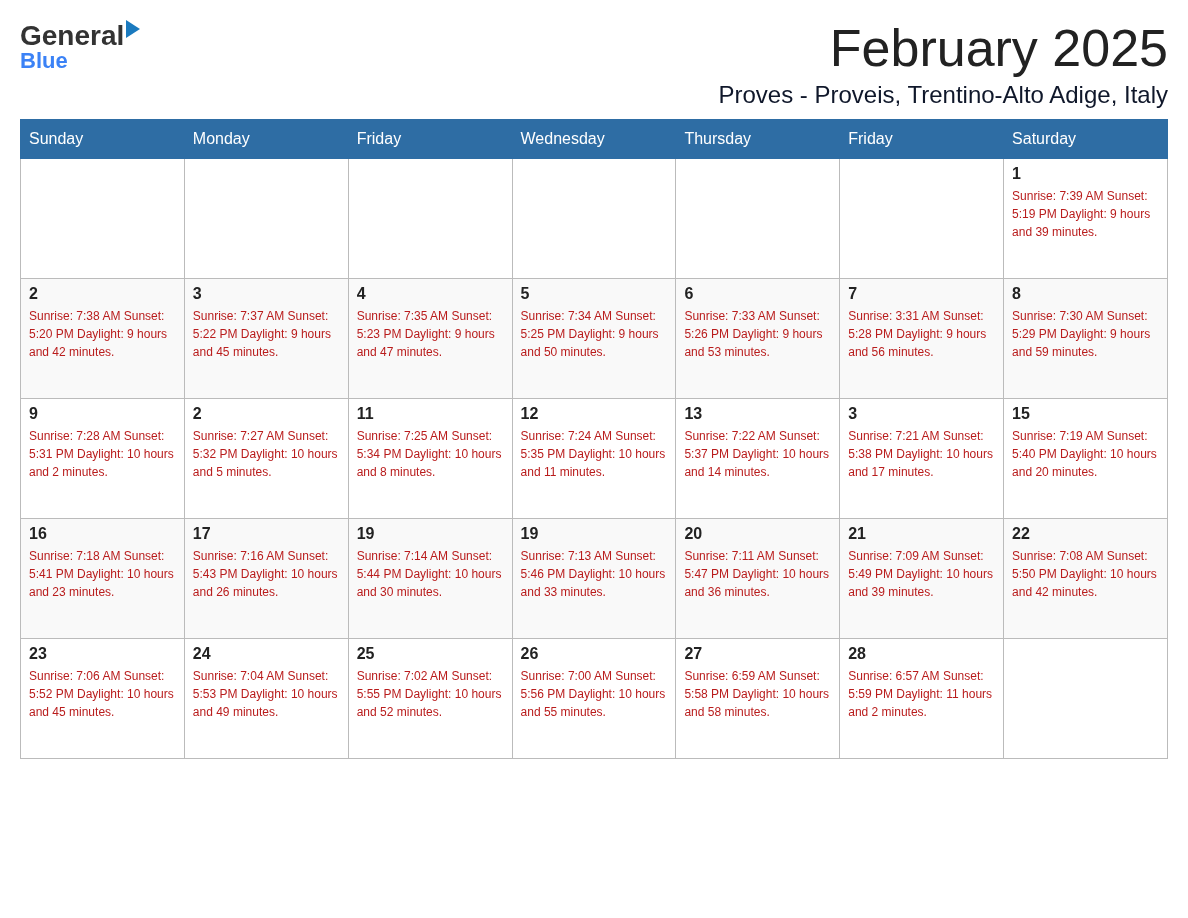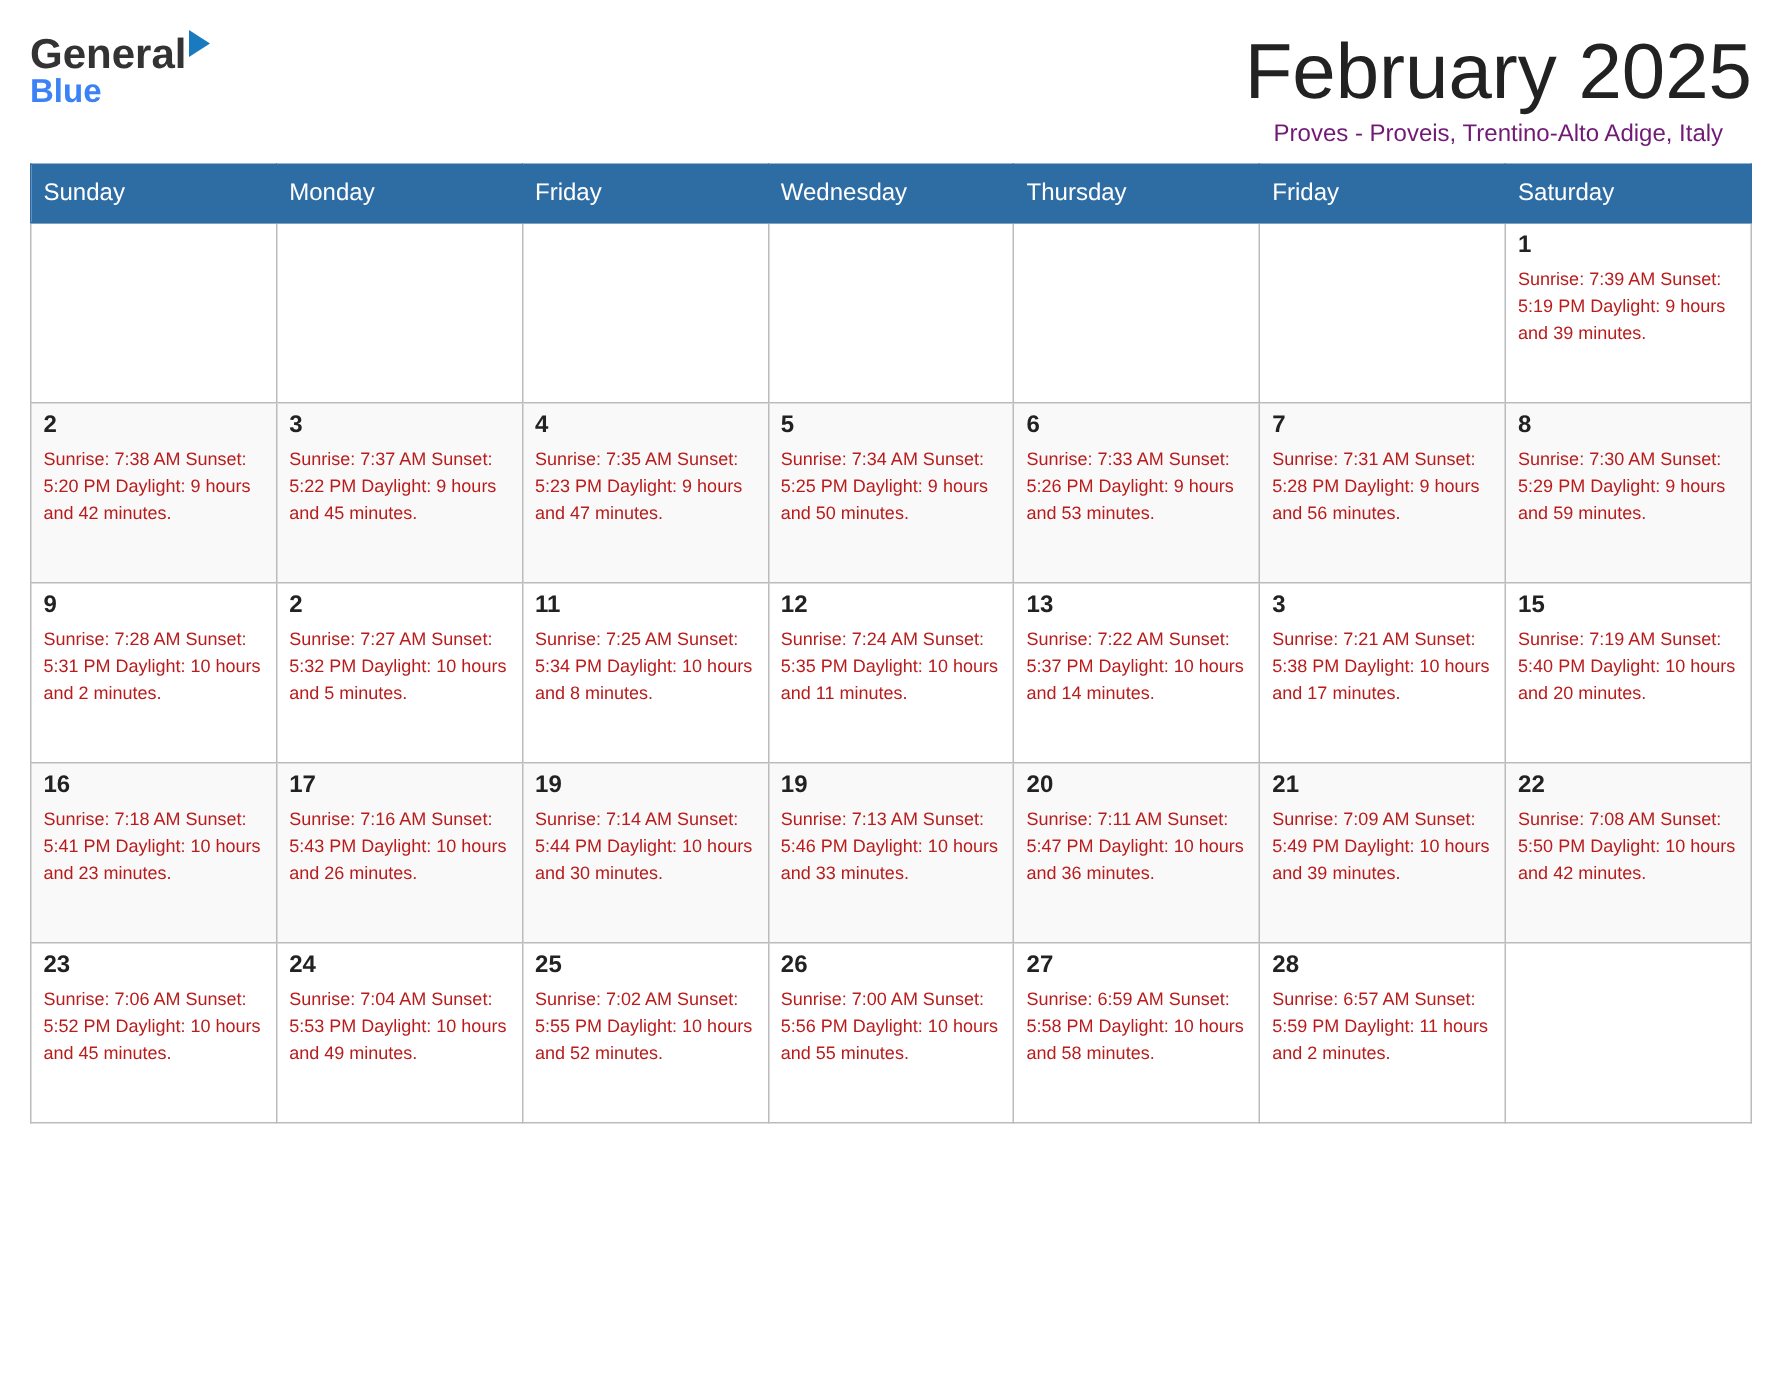--- a/index.html
+++ b/index.html
@@ -40,31 +40,31 @@
       margin-right: 2px;
       vertical-align: middle;
     }
     .logo-sub {
       color: #3b82f6;
       font-size: 22px;
       font-weight: bold;
       margin-top: -4px;
     }
     .title-area {
-      text-align: center;
+      text-align: right;
     }
     .month-title {
       font-size: 52px;
       font-weight: normal;
       color: #222;
       line-height: 1.1;
     }
     .location-title {
-      font-size: 16px;
-      color: #701a75;
+      font-size: 24px;
+      color: #0f172a;
       margin-top: 4px;
     }
     .calendar-table {
       width: 100%;
       border-collapse: collapse;
       margin-top: 10px;
       padding-left: 41px;
     }
     .calendar-table th {
       background-color: #2e6da4;
@@ -177,21 +177,21 @@
 Daylight: 9 hours and 50 minutes.</div>
         </td>
         <td>
           <div class="day-number">6</div>
           <div class="day-info">Sunrise: 7:33 AM
 Sunset: 5:26 PM
 Daylight: 9 hours and 53 minutes.</div>
         </td>
         <td>
           <div class="day-number">7</div>
-          <div class="day-info">Sunrise: 7:31 AM
+          <div class="day-info">Sunrise: 3:31 AM
 Sunset: 5:28 PM
 Daylight: 9 hours and 56 minutes.</div>
         </td>
         <td>
           <div class="day-number">8</div>
           <div class="day-info">Sunrise: 7:30 AM
 Sunset: 5:29 PM
 Daylight: 9 hours and 59 minutes.</div>
         </td>
       </tr>

